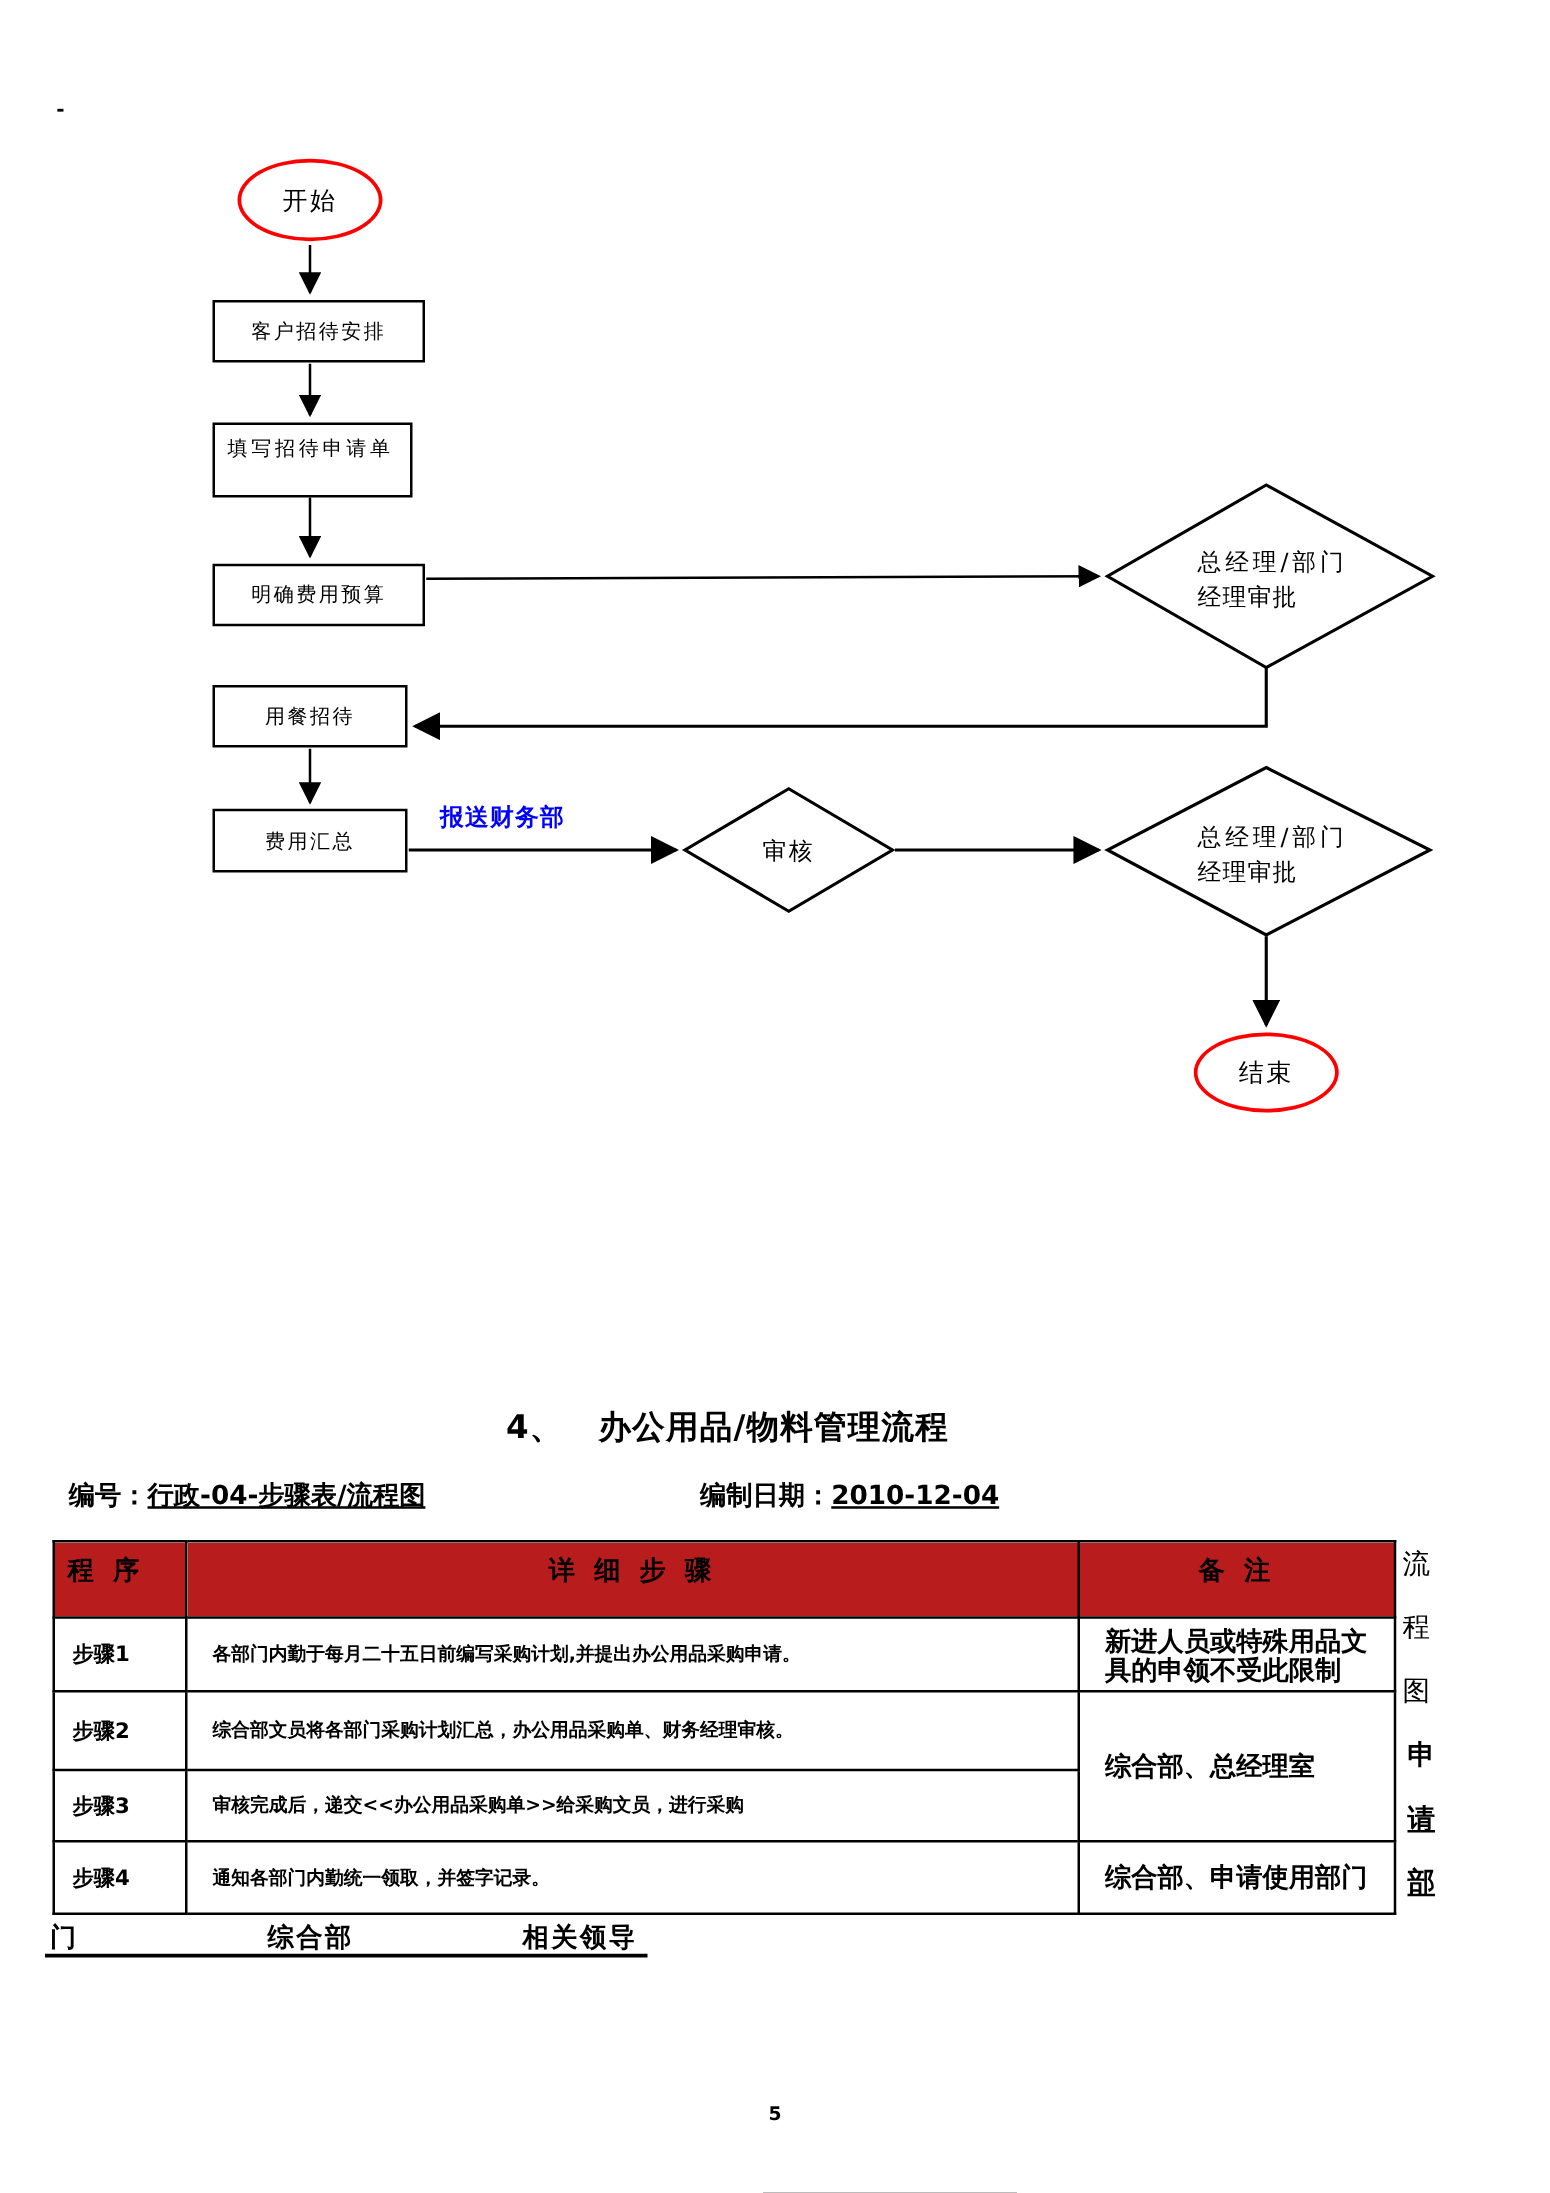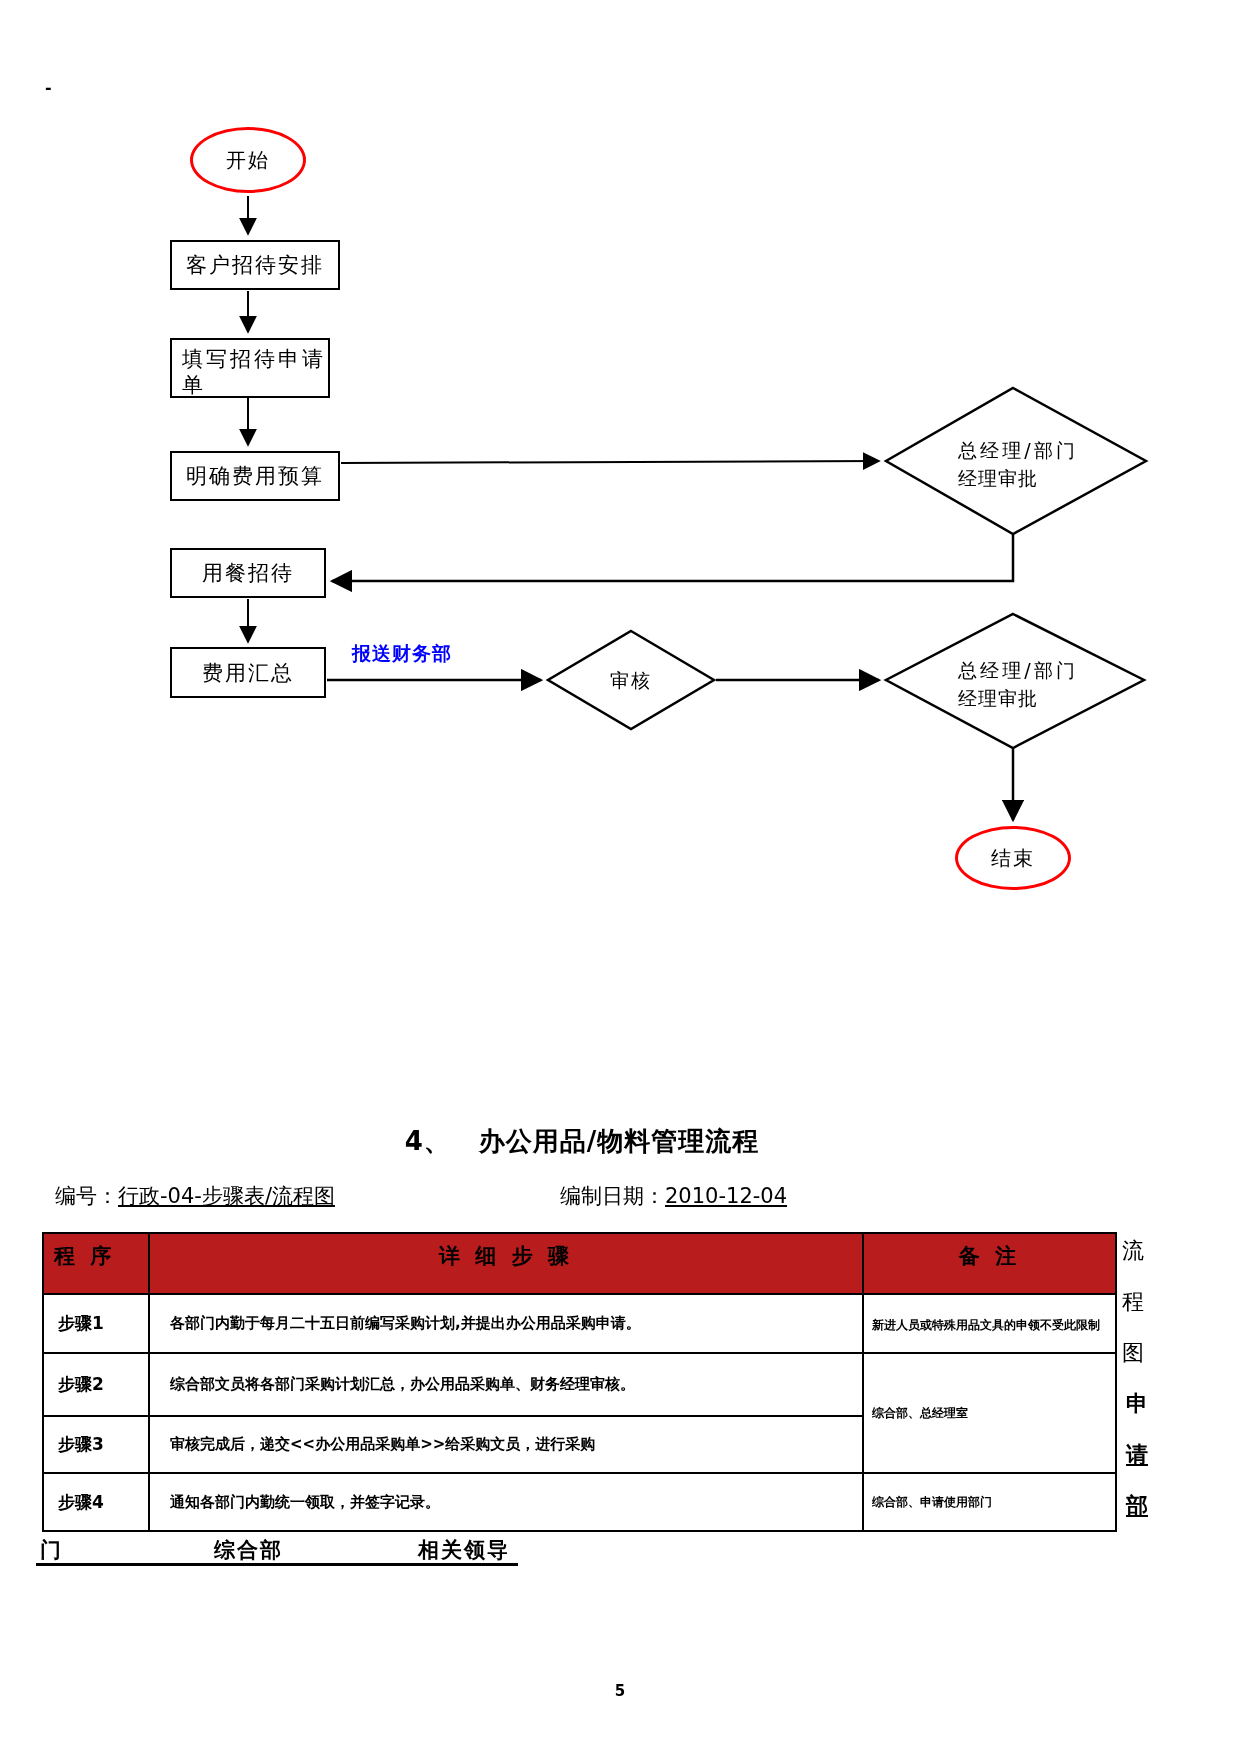--- a/index.html
+++ b/index.html
@@ -4,51 +4,51 @@
 <style>
   html,body{margin:0;padding:0;background:#888;}
   .page{
     position:relative;width:1240px;height:1754px;margin:0 auto;
     background:#ffffff;overflow:hidden;
     font-family:"DejaVu Sans","Liberation Sans",sans-serif;color:#000;
   }
   
   .fc-svg{position:absolute;left:0;top:0;}
   .node{position:absolute;display:flex;align-items:center;justify-content:center;
-        font-size:21px;letter-spacing:2px;line-height:26px;}
+        font-size:16px;letter-spacing:2px;line-height:26px;}
   .proc{border:2px solid #000;background:#fff;}
   .proc-left{justify-content:flex-start;align-items:flex-start;padding:6px 0 0 10px;
              letter-spacing:3px;}
   .terminal{border:3px solid #FF0000;border-radius:50%;background:#fff;font-size:20px;}
   .diamond-label{position:absolute;font-size:19px;line-height:28px;
                  text-align:justify;text-align-last:auto;letter-spacing:1px;}
   .review-label{position:absolute;font-size:19px;text-align:center;letter-spacing:2px;}
   .edge-label{position:absolute;font-weight:bold;font-size:19px;color:#0000FF;letter-spacing:1px;}
   .top-dash{position:absolute;left:45px;top:78px;font-size:16px;font-weight:bold;}
   
   .sec-title{position:absolute;top:1124px;left:0;width:1240px;text-align:center;
              font-weight:bold;font-size:26px;transform:translateX(-38px);letter-spacing:1px;}
   .sec-title .num{margin-right:28px;}
   .info-line{position:absolute;top:1182px;left:0;width:1072px;height:32px;
-             font-weight:normal;font-size:21px;}
+             font-weight:bold;font-size:21px;}
   .info-no{position:absolute;left:55px;top:0;}
   .info-date{position:absolute;left:560px;top:0;}
   .u{text-decoration:underline;}
   
   .steps-table{position:absolute;left:42px;top:1232px;border-collapse:collapse;
                table-layout:fixed;width:1073px;}
   .steps-table td,.steps-table th{border:2.5px solid #000;vertical-align:middle;
                font-weight:bold;overflow:hidden;}
   .steps-table th{background:#b91c1c;font-size:21px;letter-spacing:4px;
                vertical-align:top;padding-top:8px;text-align:center;}
   .steps-table th.th-left{text-align:left;padding-left:10px;}
   .col-step{width:106px;} .col-detail{width:714px;} .col-note{width:253px;}
   .cell-step{font-size:17px;padding-left:14px;}
   .cell-detail{font-size:15px;padding-left:20px;}
-  .cell-note{font-size:12px;padding-left:8px;line-height:23px;}
+  .cell-note{font-size:21px;padding-left:20px;line-height:23px;}
   .note-top{vertical-align:top;padding-top:4px;}
   
   .side-text{position:absolute;left:1122px;top:1236px;width:50px;
              display:flex;flex-direction:column;align-items:flex-start;}
   .side-text span{display:block;font-size:22px;height:51px;}
   .side-bold{font-weight:bold;font-size:24px;padding-left:4px;}
   
   .footer-line{position:absolute;left:36px;top:1534px;width:482px;height:29px;
                border-bottom:3px solid #000;font-weight:bold;font-size:21px;}
   .footer-line span{position:absolute;top:2px;letter-spacing:2px;}

